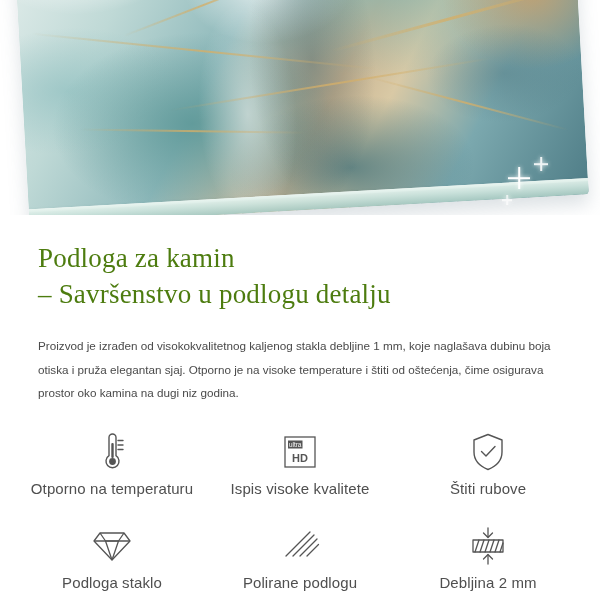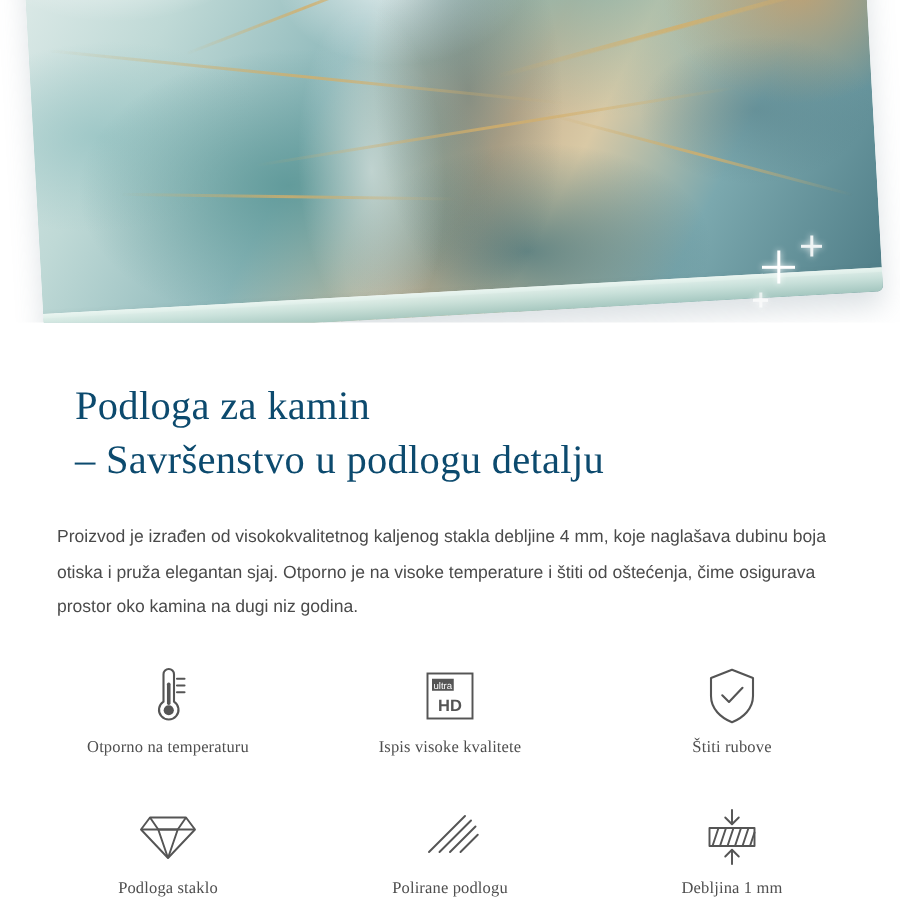--- a/index.html
+++ b/index.html
@@ -114,26 +114,26 @@
   .sparkle::after  { top: 50%; left: 0; height: 1.6px; width: 100%; transform: translateY(-50%); }
   .sp1 { right: 70px; bottom: 26px; }
   .sp2 { right: 52px; bottom: 44px; width: 14px; height: 14px; opacity: .9; }
   .sp3 { right: 88px; bottom: 10px; width: 10px; height: 10px; opacity: .75; }
 
   
   .content {
     padding: 26px 38px 0 38px;
   }
   .headline {
-    margin: 12px;
+    margin: 0;
     font-family: "Liberation Serif", serif;
     font-weight: 400;
     font-size: 27px;
     line-height: 1.32;
-    color: #0c4a6e;
+    color: #4d7c0f;
     letter-spacing: 0.2px;
   }
   .headline .line2 { display: block; }
   .body-copy {
     margin: 22px 0 0 0;
     font-size: 11.7px;
     line-height: 2.0;
     color: #4a4a4a;
     max-width: 520px;
   }
@@ -155,25 +155,24 @@
   }
   .feature-icon {
     height: 44px;
     display: flex;
     align-items: center;
     justify-content: center;
     text-align: center;
   }
   .feature-label {
     margin-top: 6px;
-    font-size: 11px;
+    font-size: 15px;
     color: #4f4f4f;
     text-align: center;
     letter-spacing: 0.1px;
-    font-family: Liberation Serif, serif;
   }
   svg { display: block; }
 </style>
 </head>
 <body>
 
 <div class="page">
 
   <div class="hero">
     <div class="hero-plate">
@@ -194,21 +193,21 @@
     <div class="sparkle sp1"></div>
     <div class="sparkle sp2"></div>
     <div class="sparkle sp3"></div>
   </div>
 
   <div class="content">
     <h1 class="headline">
       <span>Podloga za kamin</span>
       <span class="line2">– Savršenstvo u podlogu detalju</span>
     </h1>
-    <p class="body-copy">Proizvod je izrađen od visokokvalitetnog kaljenog stakla debljine 4 mm, koje naglašava dubinu boja otiska i pruža elegantan sjaj. Otporno je na visoke temperature i štiti od oštećenja, čime osigurava prostor oko kamina na dugi niz godina.</p>
+    <p class="body-copy">Proizvod je izrađen od visokokvalitetnog kaljenog stakla debljine 1 mm, koje naglašava dubinu boja otiska i pruža elegantan sjaj. Otporno je na visoke temperature i štiti od oštećenja, čime osigurava prostor oko kamina na dugi niz godina.</p>
   </div>
 
   <div class="features">
 
     <div class="feature">
       <div class="feature-icon">
         <svg width="34" height="40" viewBox="0 0 34 40" fill="none" stroke="#555" stroke-width="1.4" stroke-linecap="round">
           <path d="M14 5.5a3.5 3.5 0 0 1 7 0v18.2a6.5 6.5 0 1 1-7 0V5.5z"></path>
           <circle cx="17.5" cy="29.5" r="3.4" fill="#555" stroke="none"></circle>
           <rect x="16.3" y="11" width="2.4" height="15" fill="#555" stroke="none" rx="1.1"></rect>
@@ -269,17 +268,17 @@
       <div class="feature-icon">
         <svg width="38" height="40" viewBox="0 0 38 40" fill="none" stroke="#555" stroke-width="1.3" stroke-linecap="round" stroke-linejoin="round">
           <path d="M19 2 V11"></path>
           <path d="M14.5 7 L19 11.5 L23.5 7"></path>
           <path d="M19 38 V29"></path>
           <path d="M14.5 33 L19 28.5 L23.5 33"></path>
           <rect x="4" y="14" width="30" height="12" stroke="#555" fill="none"></rect>
           <path d="M6 26 L10 14 M11 26 L15 14 M16 26 L20 14 M21 26 L25 14 M26 26 L30 14 M31 26 L34 17"></path>
         </svg>
       </div>
-      <div class="feature-label">Debljina 1 mm</div>
+      <div class="feature-label">Debljina 2 mm</div>
     </div>
 
   </div>
 </div>
 
 </body></html>

